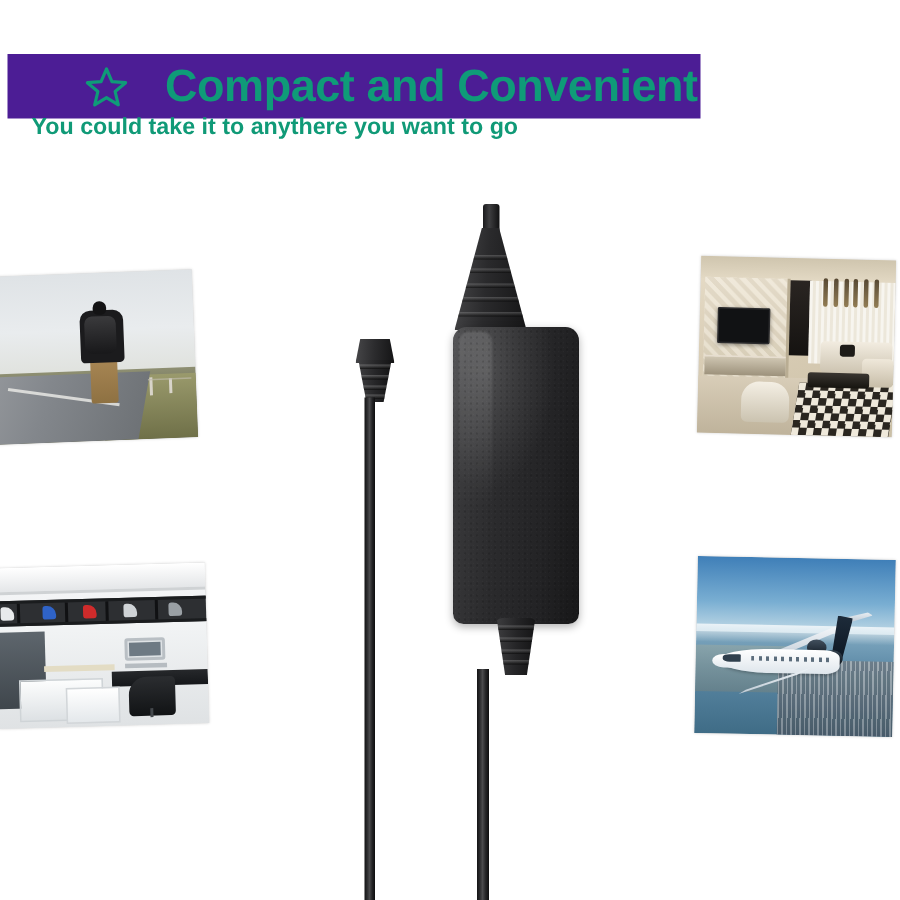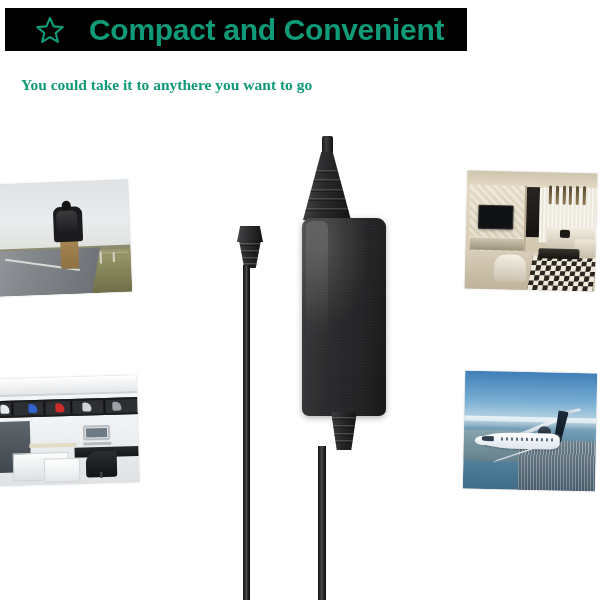--- a/index.html
+++ b/index.html
@@ -8,43 +8,42 @@
     background:#ffffff;
     font-family:"Liberation Sans", sans-serif;
     position:relative;
     overflow:hidden;
   }
   #stage { position:absolute; left:0; top:0; width:600px; height:600px; }
 
   
   .banner {
     position:absolute;
-    left:5px; top:8px;
+    left:5px; top:36px;
     width:462px; height:43px;
-    background:#000000;
-    display:flex; align-items:center;
+    background:#4c1d95;
+    display:flex; align-items:center;padding-left:21px;
   }
   .star-icon { margin-left:30px; width:30px; height:30px; display:block; }
   .banner-title {
     margin-left:24px;
     color:#0f9b78;
     font-size:30px;
     font-weight:bold;
     letter-spacing:-0.3px;
     white-space:nowrap;
     line-height:1;
   }
   .subtitle {
     position:absolute;
     left:21px; top:76px;
     color:#109a77;
     font-size:15.5px;
     font-weight:bold;
     white-space:nowrap;
-    font-family:Liberation Serif, serif;
   }
 
   
   .photo {
     position:absolute;
     overflow:hidden;
     background:#ddd;
     box-shadow:0 0 2px rgba(0,0,0,0.18);
   }
   .photo .inner { position:absolute; left:0; top:0; width:100%; height:100%; }

